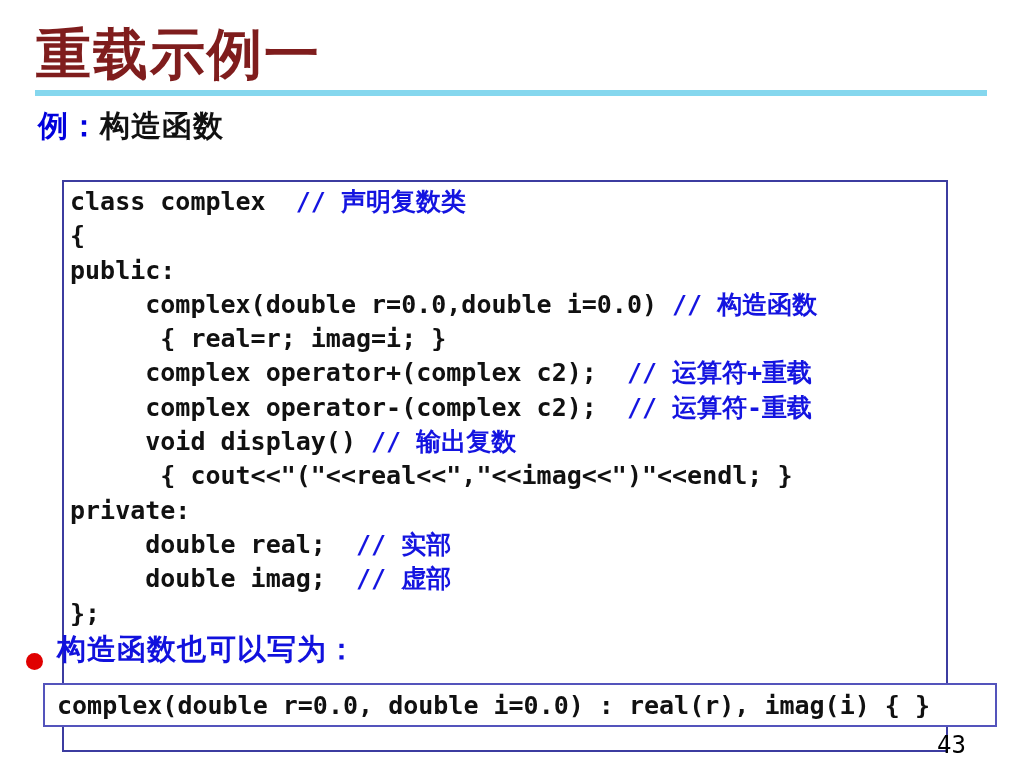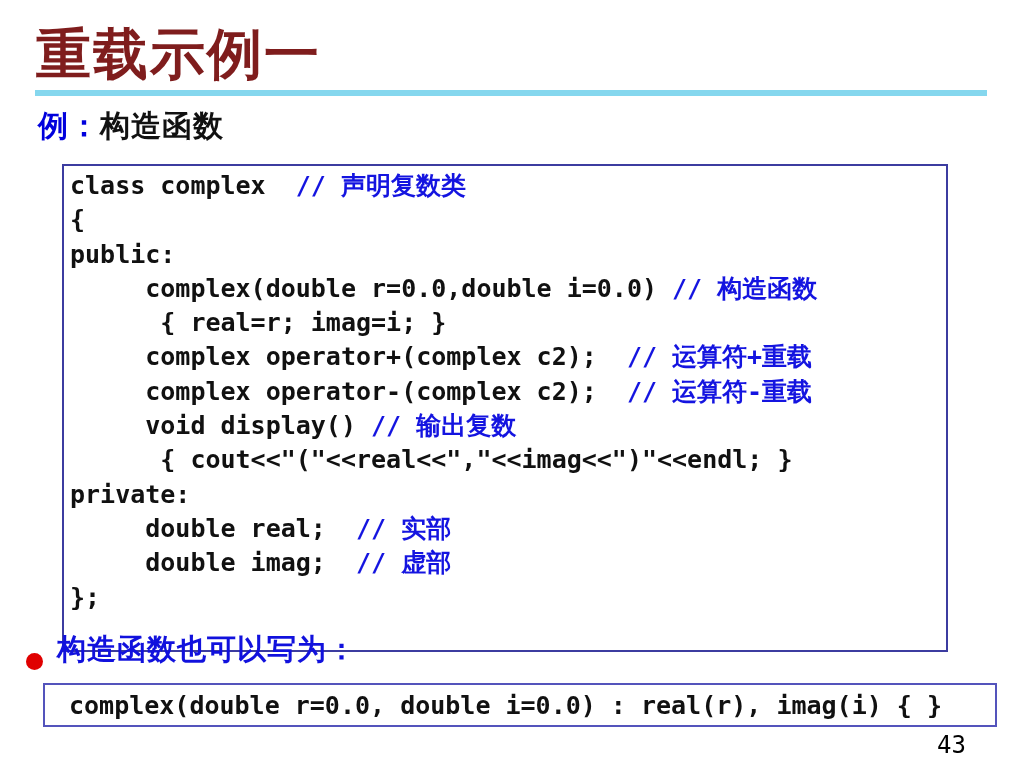--- a/index.html
+++ b/index.html
@@ -23,22 +23,22 @@
     width:952px;height:6px;
     background:#85d7ee;
   }
   .subtitle{
     position:absolute;left:38px;top:106px;
     font-size:30px;font-weight:bold;color:#111111;
     letter-spacing:1px;
   }
   .subtitle .prefix{color:#0000dd;}
   .code-box{
-    position:absolute;left:62px;top:164px;
-    width:886px;height:488px;
+    position:absolute;left:62px;top:180px;
+    width:886px;height:572px;
     border:2px solid #3c3ca0;
     background:#ffffff;
     box-sizing:border-box;
     padding:3px 0 0 6px;
     margin:0;
   }
   .code-line{
     font-family:"DejaVu Sans Mono","Liberation Mono",monospace;
     font-weight:bold;
     font-size:25px;
@@ -61,21 +61,21 @@
     font-size:29px;font-weight:bold;color:#1111dd;
     letter-spacing:1px;
   }
   .alt-ctor-box{
     position:absolute;left:43px;top:683px;
     width:954px;height:44px;
     border:2px solid #5454bc;
     background:#ffffff;
     box-sizing:border-box;
     display:flex;align-items:center;
-    padding-left:24px;
+    padding-left:12px;
   }
   .alt-ctor-code{
     font-family:"DejaVu Sans Mono","Liberation Mono",monospace;
     font-weight:bold;font-size:25px;color:#111111;
     white-space:pre;
   }
   .page-number{
     position:absolute;right:58px;top:731px;
     font-family:"DejaVu Sans Mono","Liberation Mono",monospace;
     font-size:24px;color:#000000;

